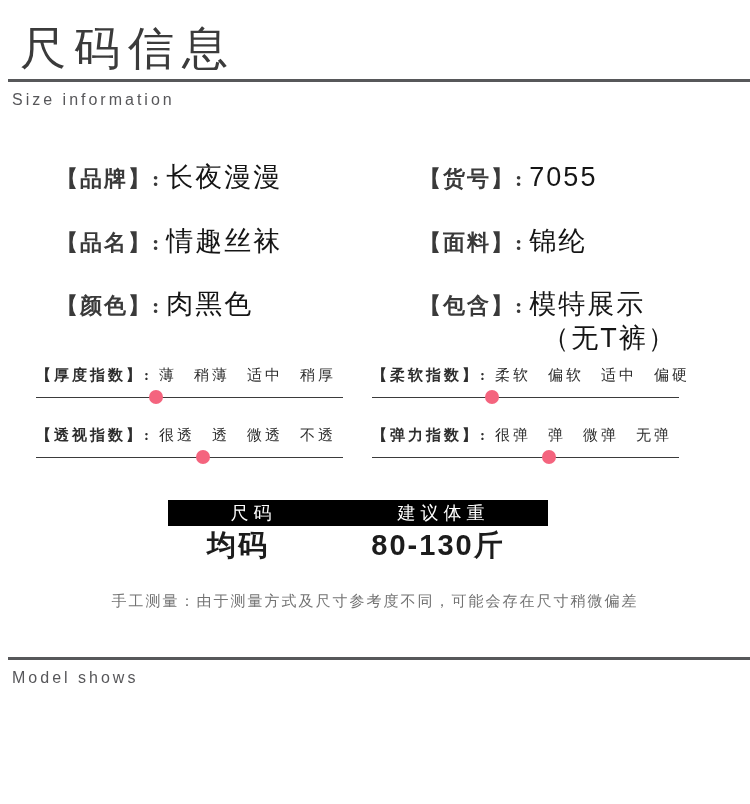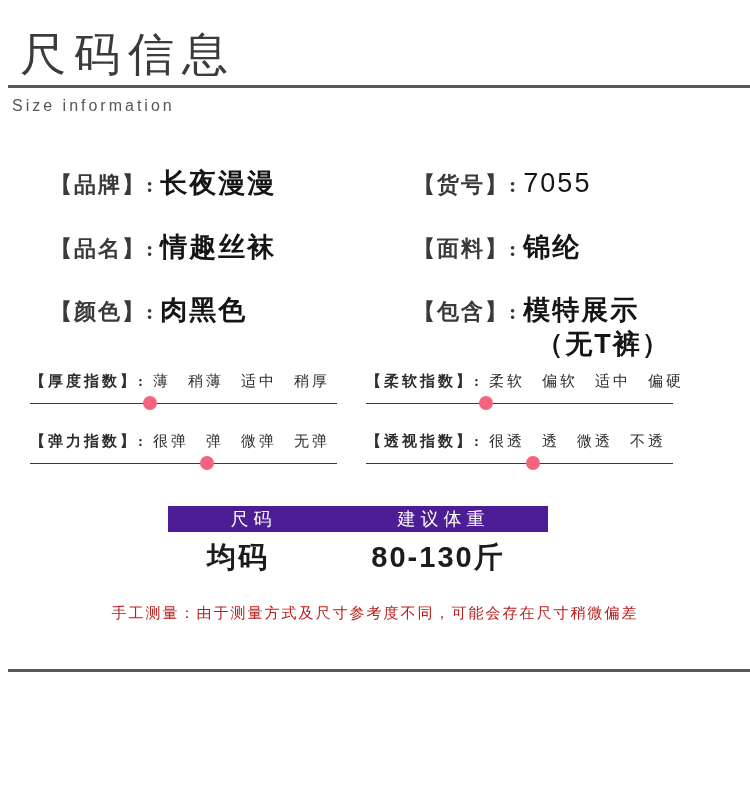--- a/index.html
+++ b/index.html
@@ -4,77 +4,77 @@
 <style>
   * { box-sizing: border-box; }
   html,body { margin:0; padding:0; }
   body {
     width:750px; height:804px; background:#ffffff; overflow:hidden;
     font-family:"Liberation Sans", sans-serif; color:#333;
   }
   .page { width:750px; height:804px; position:relative; }
 
   
-  .section-header { padding-top:28px; }
+  .section-header { padding-top:22px; }
   .section-header.footer { padding-top:0; margin-top:46px; }
   .cn-title {
     margin:0 0 0 20px; font-size:46px; font-weight:300; color:#3b3b3b;
     letter-spacing:8px; line-height:1.15; white-space:nowrap;
   }
   .title-rule { height:3px; background:#57585a; margin-left:8px; margin-top:4px; }
   .en-title {
     margin:9px 0 0 12px; font-size:16px; color:#57575a; letter-spacing:3px; font-weight:300;
   }
 
   
-  .attrs { margin-top:52px; display:grid; grid-template-columns:375px 375px; row-gap:30px; }
+  .attrs { margin-top:52px; display:grid; grid-template-columns:375px 375px; row-gap:30px;padding-left:6px; }
   .attr { display:flex; align-items:baseline; }
   .attr.col-left  { padding-left:50px; }
   .attr.col-right { padding-left:38px; }
   .attr-label {
     font-family:"Liberation Serif", serif; font-size:22px; letter-spacing:2px;
     color:#3a3a3a; white-space:nowrap; font-weight:600;
   }
   .attr-value {
-    font-size:27px; font-weight:bold; color:#151515; letter-spacing:2px;
+    font-size:27px; font-weight:normal; color:#151515; letter-spacing:2px;
     margin-left:5px; line-height:1.25;
   }
   .attr-value.light { font-weight:400; }
   .value-line2 { display:block; padding-left:13px; }
 
   
   .indices {
-    margin-top:10px; padding-left:30px;
-    display:grid; grid-template-columns:307px 307px; column-gap:29px; row-gap:28px;
+    margin-top:10px; 
+    display:grid; grid-template-columns:307px 307px; column-gap:29px; row-gap:28px;margin-left:36px;
   }
   .index-labels {
     display:flex; align-items:baseline; white-space:nowrap;
     font-family:"Liberation Serif", serif; font-size:15px; color:#2e2e2e; letter-spacing:3px;
   }
   .index-label { font-weight:600; }
   .opt { margin-left:17px; }
   .opt.first { margin-left:7px; }
   .track { position:relative; height:1px; background:#3b3b3b; margin-top:12px; }
   .dot {
     position:absolute; top:50%; left:0; width:14px; height:14px; border-radius:50%;
     background:#f4647e; transform:translate(-50%,-50%);
   }
 
   
   .size-table { margin:42px 0 0 148px; width:400px; }
-  .thead { display:flex; align-items:center; background:#4c1d95; height:26px;margin-left:20px; }
+  .thead { display:flex; align-items:center; background:#000000; height:26px;margin-left:20px; }
   .th { color:#ffffff; font-size:18px; letter-spacing:5px; text-align:center; }
-  .trow { display:flex; margin-top:6px; }
+  .trow { display:flex; }
   .td { font-size:29px; font-weight:600; color:#1c1c1c; letter-spacing:2px; text-align:center; }
   .c1 { width:45%; } .c2 { width:55%; }
 
   
   .note {
     margin:26px 0 0; text-align:center;
-    font-family:"Liberation Serif", serif; font-size:15px; letter-spacing:2px; color:#b91c1c;
+    font-family:"Liberation Serif", serif; font-size:15px; letter-spacing:2px; color:#737373;
   }
 </style>
 </head>
 <body>
 
 <div class="page">
 
   <section class="section-header">
     <h1 class="cn-title">尺码信息</h1>
     <div class="title-rule"></div>
@@ -136,56 +136,57 @@
         <span class="opt">适中</span>
         <span class="opt">偏硬</span>
       </div>
       <div class="track">
         <span class="dot" style="left: 39%;"></span>
       </div>
     </div>
 
     <div class="index">
       <div class="index-labels">
+        <span class="index-label">【透视指数】:</span>
+        <span class="opt first">很透</span>
+        <span class="opt">透</span>
+        <span class="opt">微透</span>
+        <span class="opt">不透</span>
+      </div>
+      <div class="track">
+        <span class="dot" style="left: 54.5%;"></span>
+      </div>
+    </div>
+
+    <div class="index">
+      <div class="index-labels">
         <span class="index-label">【弹力指数】:</span>
         <span class="opt first">很弹</span>
         <span class="opt">弹</span>
         <span class="opt">微弹</span>
         <span class="opt">无弹</span>
       </div>
       <div class="track">
         <span class="dot" style="left: 57.5%;"></span>
-      </div>
-    </div>
-
-    <div class="index">
-      <div class="index-labels">
-        <span class="index-label">【透视指数】:</span>
-        <span class="opt first">很透</span>
-        <span class="opt">透</span>
-        <span class="opt">微透</span>
-        <span class="opt">不透</span>
-      </div>
-      <div class="track">
-        <span class="dot" style="left: 54.5%;"></span>
       </div>
     </div>
 
   </section>
 
   <section class="size-table">
     <div class="thead">
       <span class="th c1">尺码</span>
       <span class="th c2">建议体重</span>
     </div>
     <div class="trow">
       <span class="td c1">均码</span>
       <span class="td c2">80-130斤</span>
     </div>
   </section>
 
   <p class="note">手工测量：由于测量方式及尺寸参考度不同，可能会存在尺寸稍微偏差</p>
 
   <section class="section-header footer">
     <div class="title-rule"></div>
+    <div class="en-title">Model shows</div>
   </section>
 
 </div>
 
 </body></html>

